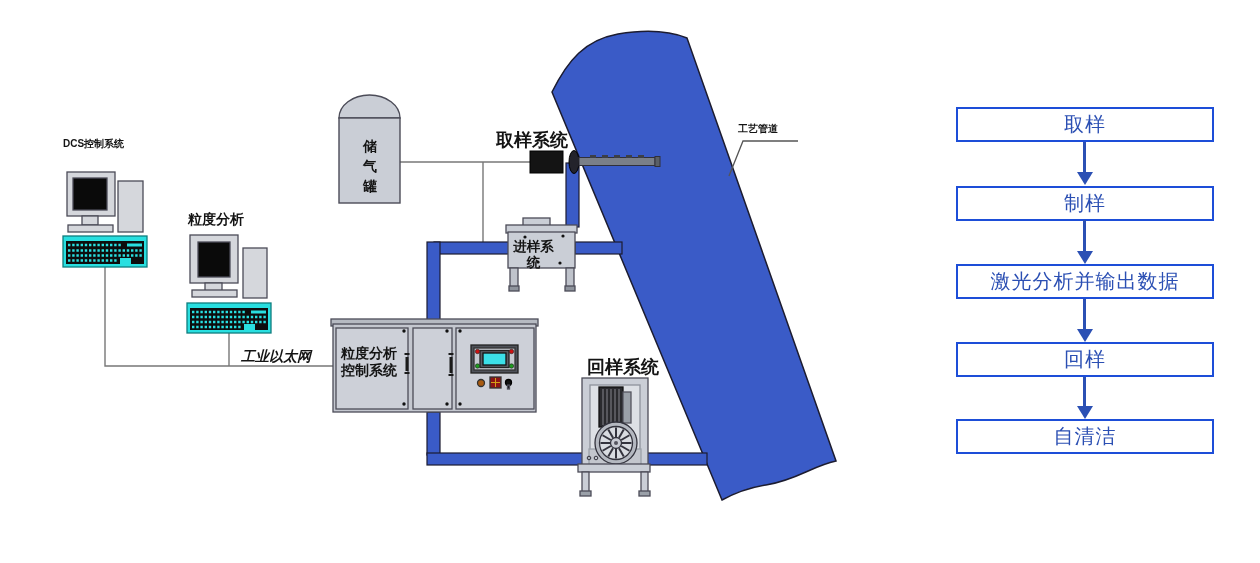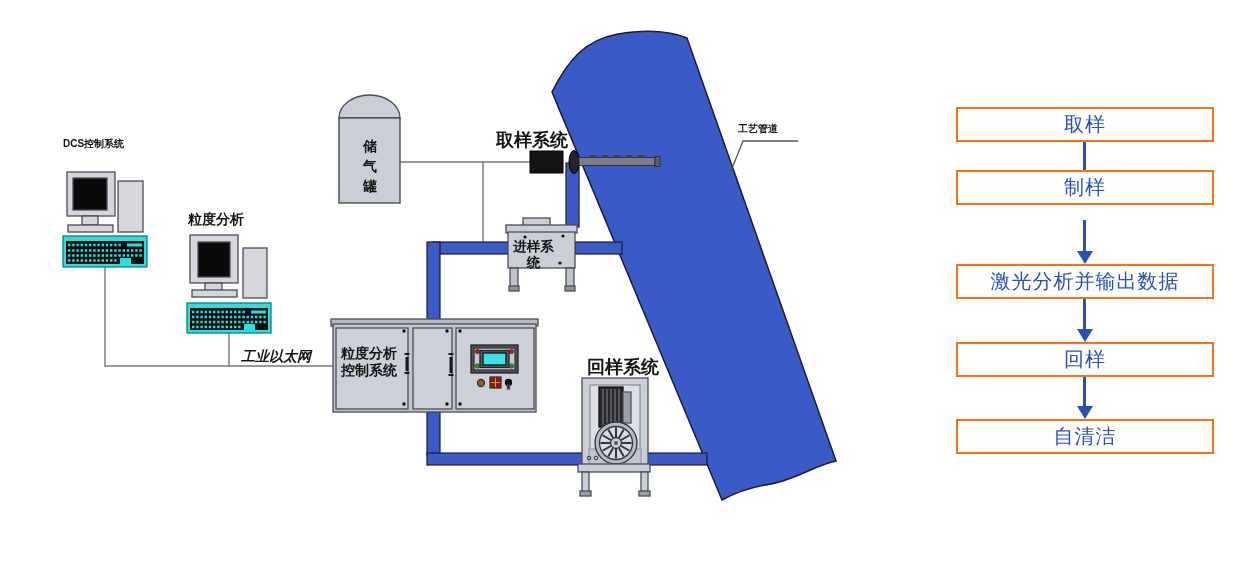--- a/index.html
+++ b/index.html
@@ -9,21 +9,21 @@
   }
   .diagram-svg{position:absolute;left:0;top:0;width:1260px;height:563px;}
   .lbl{
     position:absolute;color:#141414;font-weight:bold;line-height:1.15;
     white-space:pre-line;
   }
   .lbl-center{text-align:center;}
   
   .flow-box{
     position:absolute;left:956px;width:258px;height:35px;box-sizing:border-box;
-    border:2px solid #f97316;background:#ffffff;color:#2b4fb3;
+    border:2px solid #1d4ed8;background:#ffffff;color:#2b4fb3;
     display:flex;align-items:center;justify-content:center;
     font-size:20px;letter-spacing:1px;
   }
   .flow-stem{position:absolute;left:1083px;width:3px;background:#2b50b4;}
   .flow-head{
     position:absolute;left:1077px;width:0;height:0;
     border-left:8px solid transparent;border-right:8px solid transparent;
     border-top:13px solid #2b50b4;
   }
 </style>
@@ -229,21 +229,21 @@
   <div class="lbl" style="left:587px;top:357px;font-size:18px;">回样系统</div>
   <div class="lbl" style="left:738px;top:123px;font-size:10px;">工艺管道</div>
 
   <div>
     <div class="flow-box" style="top:107px;">
       <span>取样</span>
     </div>
     <div class="flow-stem" style="top:142px;height:30px;"></div>
     <div class="flow-head" style="top:172px;"></div>
 
-    <div class="flow-box" style="top:170px;">
+    <div class="flow-box" style="top:186px;">
       <span>制样</span>
     </div>
     <div class="flow-stem" style="top:220px;height:31px;"></div>
     <div class="flow-head" style="top:251px;"></div>
 
     <div class="flow-box" style="top:264px;">
       <span>激光分析并输出数据</span>
     </div>
     <div class="flow-stem" style="top:299px;height:30px;"></div>
     <div class="flow-head" style="top:329px;"></div>

